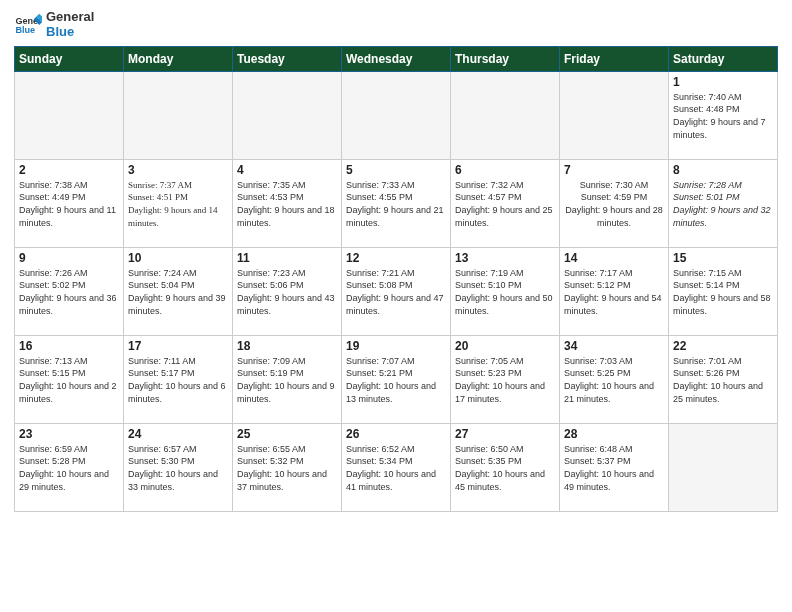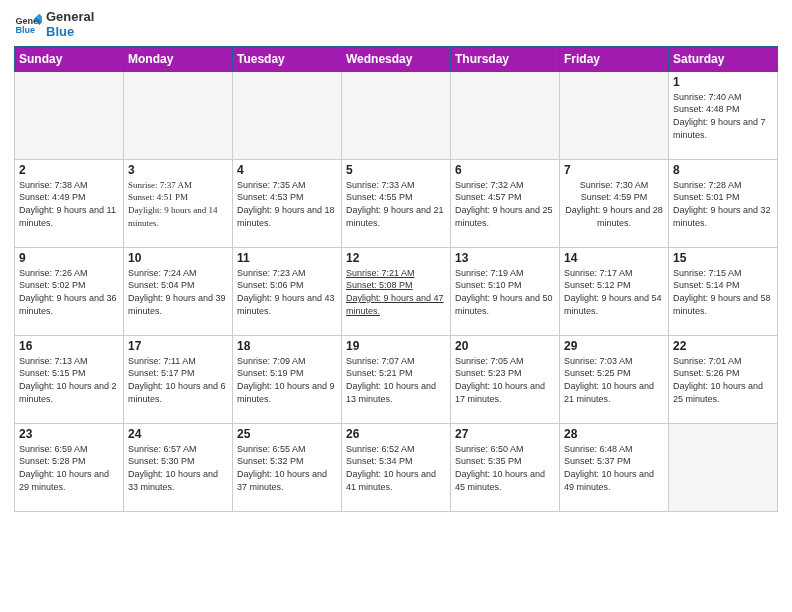--- a/index.html
+++ b/index.html
@@ -42,21 +42,21 @@
     .calendar-subtitle {
       font-size: 15px;
       color: #555;
     }
     .calendar-table {
       width: 100%;
       border-collapse: collapse;
       table-layout: fixed;
     }
     .calendar-table th {
-      background: #a21caf;
+      background: #14532d;
       color: #fff;
       font-size: 12px;
       font-weight: bold;
       padding: 5px 4px;
       text-align: left;
       border: 1px solid #1a6090;
     }
     .calendar-table td {
       border: 1px solid #ccc;
       vertical-align: top;
@@ -164,21 +164,21 @@
 Daylight: 9 hours and 25 minutes.</div>
           </td>
           <td>
             <span class="day-number">7</span>
             <div class="day-info" style="white-space: pre-line; text-align: center;">Sunrise: 7:30 AM
 Sunset: 4:59 PM
 Daylight: 9 hours and 28 minutes.</div>
           </td>
           <td>
             <span class="day-number">8</span>
-            <div class="day-info" style="white-space: pre-line;">Sunrise: 7:28 AM
+            <div class="day-info" style="white-space: pre-line; font-style: italic;">Sunrise: 7:28 AM
 Sunset: 5:01 PM
 Daylight: 9 hours and 32 minutes.</div>
           </td>
         </tr>
         <tr>
           <td>
             <span class="day-number">9</span>
             <div class="day-info" style="white-space: pre-line;">Sunrise: 7:26 AM
 Sunset: 5:02 PM
 Daylight: 9 hours and 36 minutes.</div>
@@ -190,21 +190,21 @@
 Daylight: 9 hours and 39 minutes.</div>
           </td>
           <td>
             <span class="day-number">11</span>
             <div class="day-info" style="white-space: pre-line;">Sunrise: 7:23 AM
 Sunset: 5:06 PM
 Daylight: 9 hours and 43 minutes.</div>
           </td>
           <td>
             <span class="day-number">12</span>
-            <div class="day-info" style="white-space: pre-line; text-decoration: underline;">Sunrise: 7:21 AM
+            <div class="day-info" style="white-space: pre-line;">Sunrise: 7:21 AM
 Sunset: 5:08 PM
 Daylight: 9 hours and 47 minutes.</div>
           </td>
           <td>
             <span class="day-number">13</span>
             <div class="day-info" style="white-space: pre-line;">Sunrise: 7:19 AM
 Sunset: 5:10 PM
 Daylight: 9 hours and 50 minutes.</div>
           </td>
           <td>
@@ -245,21 +245,21 @@
 Sunset: 5:21 PM
 Daylight: 10 hours and 13 minutes.</div>
           </td>
           <td>
             <span class="day-number">20</span>
             <div class="day-info" style="white-space: pre-line;">Sunrise: 7:05 AM
 Sunset: 5:23 PM
 Daylight: 10 hours and 17 minutes.</div>
           </td>
           <td>
-            <span class="day-number">29</span>
+            <span class="day-number">34</span>
             <div class="day-info" style="white-space: pre-line;">Sunrise: 7:03 AM
 Sunset: 5:25 PM
 Daylight: 10 hours and 21 minutes.</div>
           </td>
           <td>
             <span class="day-number">22</span>
             <div class="day-info" style="white-space: pre-line;">Sunrise: 7:01 AM
 Sunset: 5:26 PM
 Daylight: 10 hours and 25 minutes.</div>
           </td>

